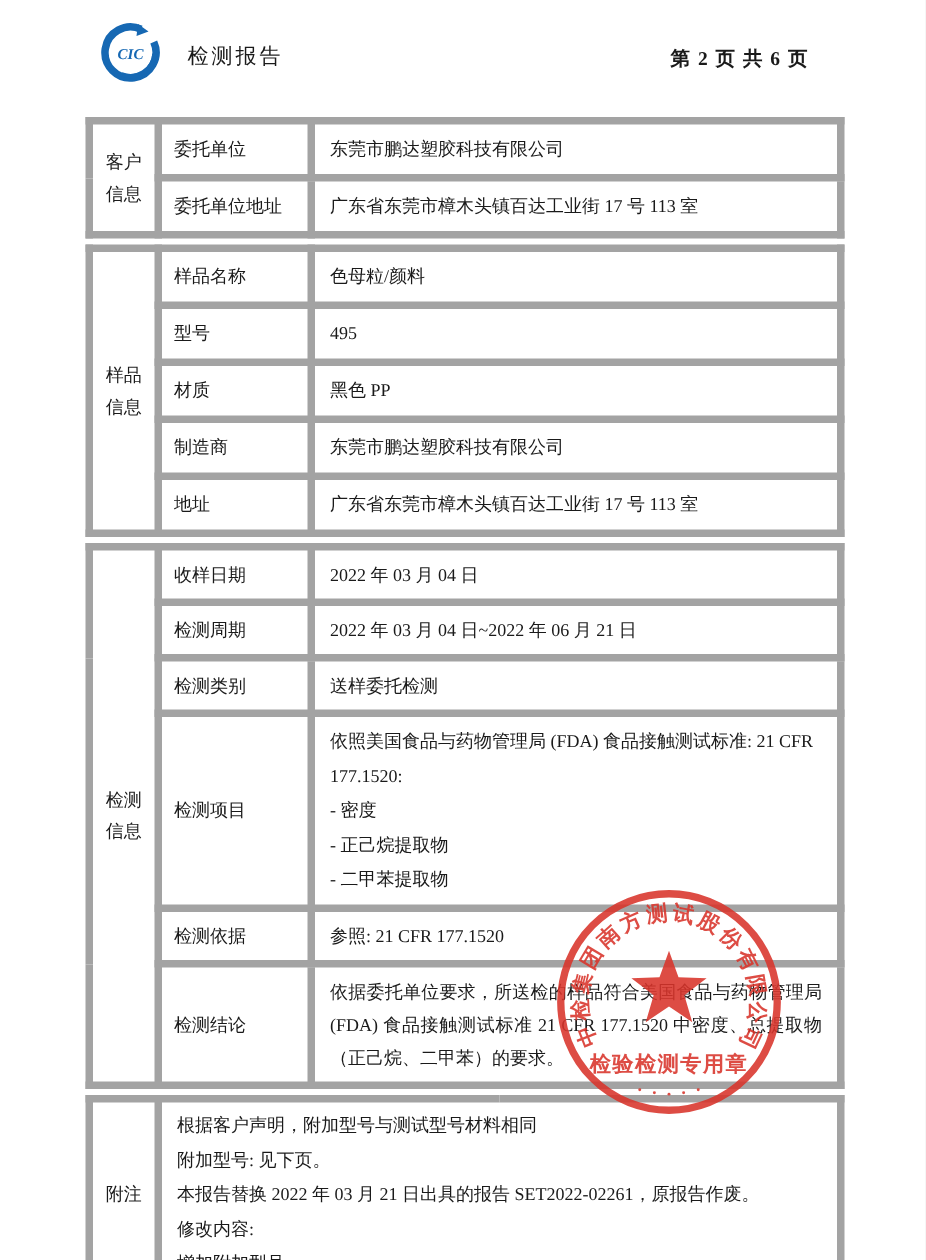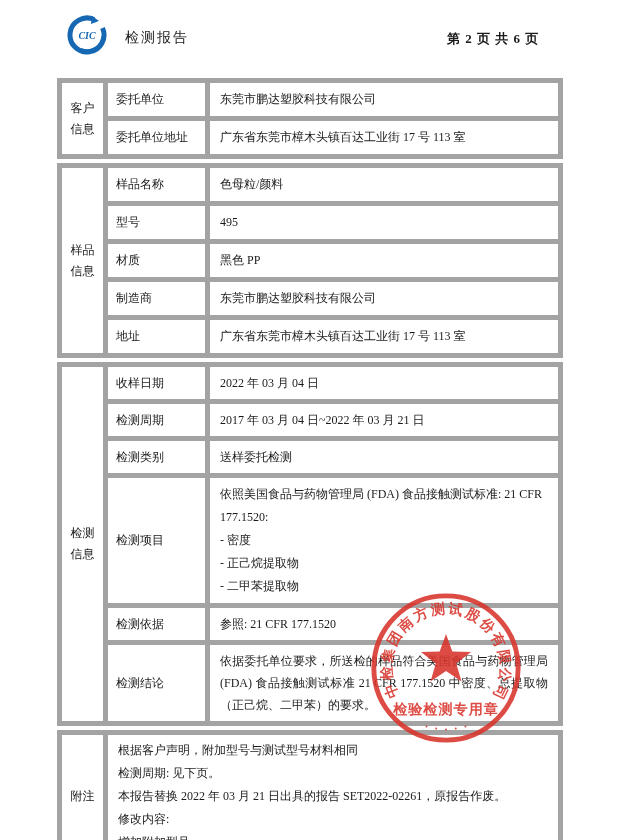--- a/index.html
+++ b/index.html
@@ -106,21 +106,21 @@
           <tr>
         <td class="cat" rowspan="6">
           <div>检测</div>
           <div>信息</div>
         </td>
         <td class="lbl">收样日期</td>
         <td class="val">2022 年 03 月 04 日</td>
       </tr>
       <tr>
         <td class="lbl">检测周期</td>
-        <td class="val">2017 年 03 月 04 日~2022 年 03 月 21 日</td>
+        <td class="val">2022 年 03 月 04 日~2022 年 06 月 21 日</td>
       </tr>
       <tr>
         <td class="lbl">检测类别</td>
         <td class="val">送样委托检测</td>
       </tr>
       <tr>
         <td class="lbl">检测项目</td>
         <td class="val">
           <div class="line">依照美国食品与药物管理局 (FDA) 食品接触测试标准: 21 CFR 177.1520:</div>
           <div class="line">- 密度</div>
@@ -138,21 +138,21 @@
       </tr>
     </tbody>
       </table>
 
     <table class="sec">
       <tbody>
           <tr>
         <td class="cat">附注</td>
         <td class="notes-val" colspan="2">
           <div class="line">根据客户声明，附加型号与测试型号材料相同</div>
-          <div class="line">检测周期: 见下页。</div>
+          <div class="line">附加型号: 见下页。</div>
           <div class="line">本报告替换 2022 年 03 月 21 日出具的报告 SET2022-02261，原报告作废。</div>
           <div class="line">修改内容:</div>
           <div class="line">增加附加型号。</div>
         </td>
       </tr>
     </tbody>
       </table>
 
     <div class="sig-area">
       <span class="role" style="left:28px; top:38px;">主检：</span>

